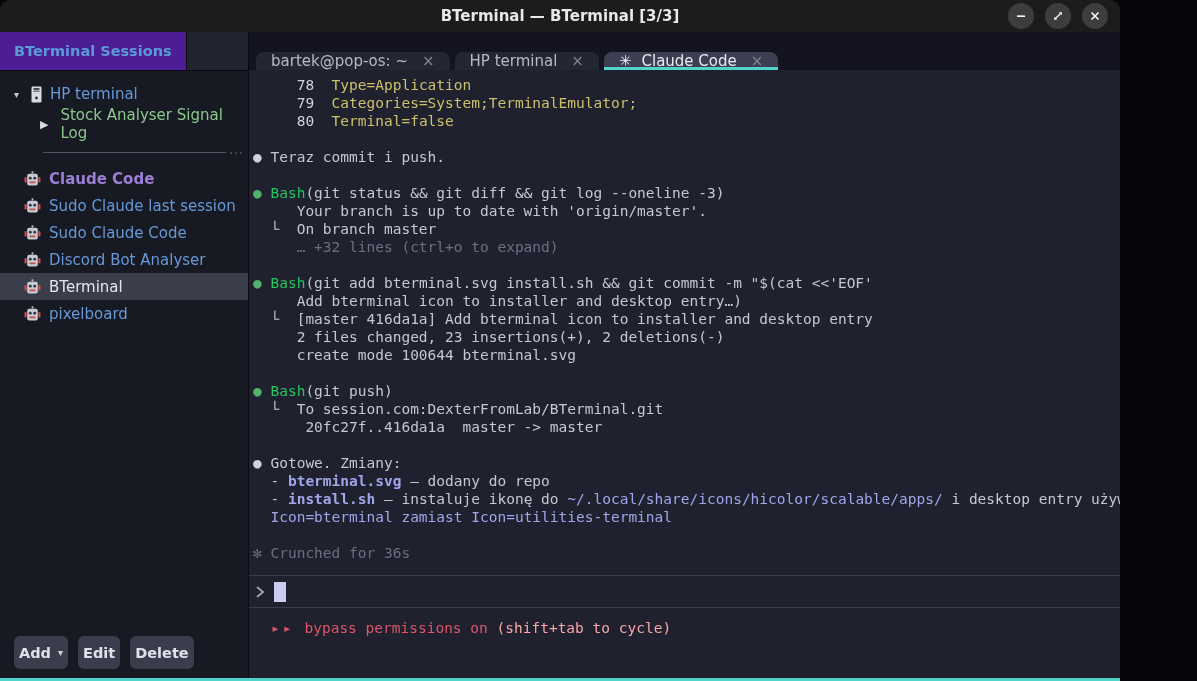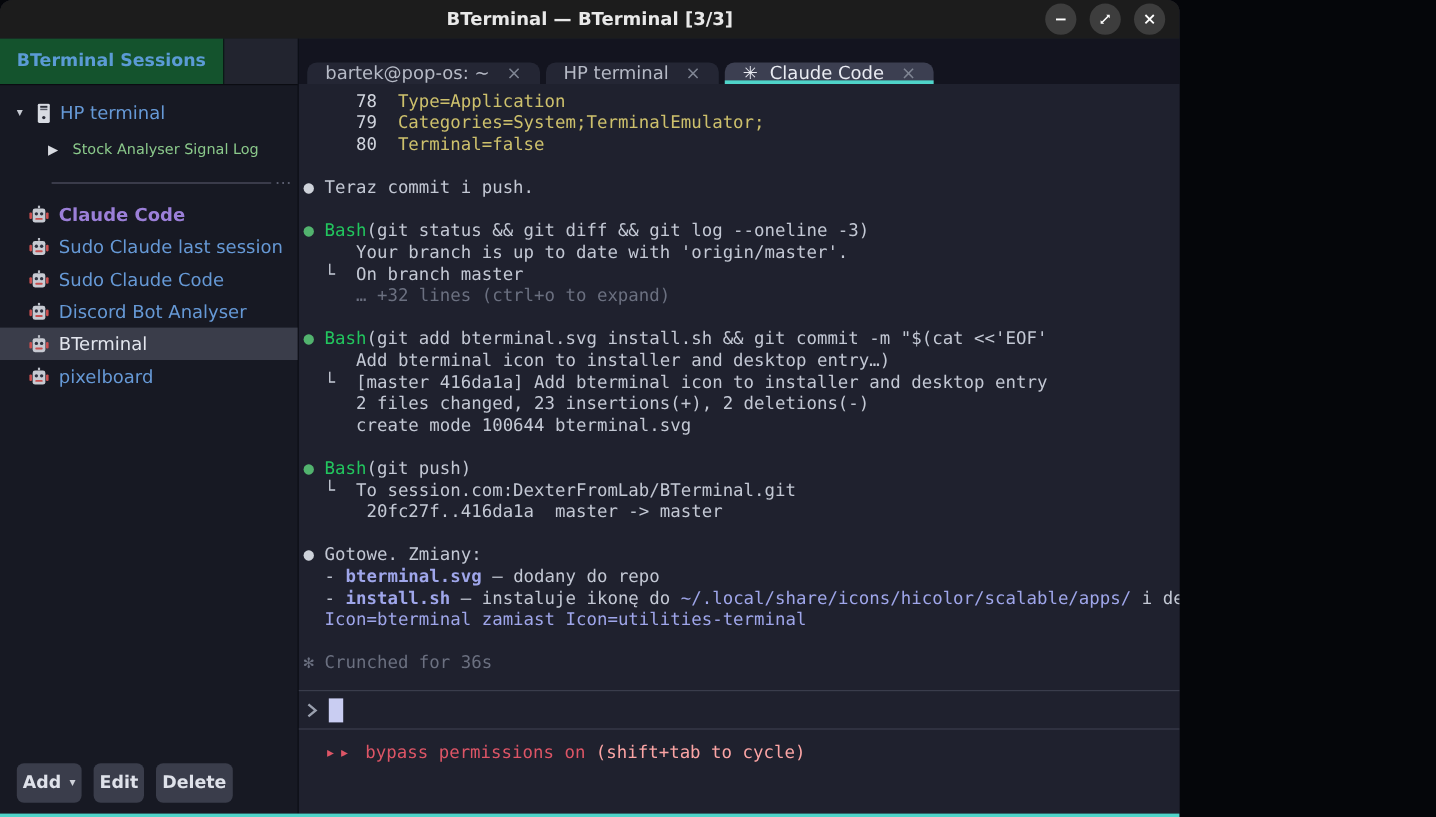--- a/index.html
+++ b/index.html
@@ -1,39 +1,39 @@
 <!DOCTYPE html>
 <html style="--teal: #4fd4c9; --titlebar-bg: #1c1c1c; --sidebar-bg: #171923; --terminal-bg: #1f212e; --tabbar-bg: #13141f; --tab-active-bg: #3c3f51; --tab-inactive-bg: #242634; --selected-bg: #3a3d4a; --button-bg: #3a3d4b; --fg: #c3c8d4; --dim: #6b7080; --yellow: #cdc06c; --green: #52b36e; --lavender: #9fa6ea; --red: #dd5566; --blue: #6699d6; --purple: #9b7fd8; --session-green: #8bc98b; --cursor: #c9cdf2;"><head>
 <meta charset="utf-8">
 <style>
   html,body{margin:0;padding:0;background:#05060a;font-family:"DejaVu Sans","Liberation Sans",sans-serif;}
-  .window{width:983px;height:681px;border-radius:10px 10px 0 0;overflow:hidden;display:flex;flex-direction:column;background:var(--terminal-bg,#1f212e);}
+  .window{width:1120px;height:681px;border-radius:10px 10px 0 0;overflow:hidden;display:flex;flex-direction:column;background:var(--terminal-bg,#1f212e);}
 
   
   .titlebar{height:32px;flex:0 0 32px;background:var(--titlebar-bg,#1c1c1c);display:flex;align-items:center;position:relative;}
   .title{position:absolute;left:0;right:0;text-align:center;font-weight:700;font-size:15px;color:#e8e8e8;}
   .controls{margin-left:auto;display:flex;gap:11px;padding-right:12px;z-index:1;}
   .ctrl{width:26px;height:26px;border-radius:50%;background:#3d3d3d;border:none;display:flex;align-items:center;justify-content:center;padding:0;cursor:default;}
 
   
   .bodyrow{flex:1;display:flex;min-height:0;}
 
   
   .sidebar{width:248px;flex:0 0 248px;background:var(--sidebar-bg,#171923);border-right:1px solid #0b0c12;display:flex;flex-direction:column;min-height:0;}
   .sb-header{height:38px;flex:0 0 38px;display:flex;border-bottom:1px solid #0b0c12;}
-  .sb-tab{background:#14532d;display:flex;align-items:center;padding:0 14px;color:#5b9bd5;font-weight:700;font-size:14.5px;border-right:1px solid #0b0c12;}
+  .sb-tab{background:#4c1d95;display:flex;align-items:center;padding:0 14px;color:#5b9bd5;font-weight:700;font-size:14.5px;border-right:1px solid #0b0c12;}
   .sb-fill{flex:1;background:#22242f;}
   .tree{padding-top:8px;}
   .row-host{height:30px;display:flex;align-items:center;padding-left:10px;gap:7px;}
   .caret{color:#c6cad2;font-size:10px;width:13px;text-align:center;}
   .pc-icon{display:flex;width:13px;}
   .host-label{color:var(--blue,#6699d6);font-size:15px;}
   .row-child{height:30px;display:flex;align-items:center;padding-left:40px;gap:12px;}
   .play{color:#d8dbe1;font-size:11px;}
-  .child-label{color:var(--session-green,#8bc98b);font-size:12px;text-align:right;}
+  .child-label{color:var(--session-green,#8bc98b);font-size:15px;}
   .divider-row{height:26px;display:flex;align-items:center;padding-left:43px;padding-right:4px;gap:3px;}
   .divider-line{flex:1;height:1px;background:#515466;}
   .divider-dots{color:#5a5d6e;font-size:14px;line-height:1;margin-top:-6px;letter-spacing:1px;}
   .session-row{height:27px;display:flex;align-items:center;padding-left:24px;gap:8px;font-size:15px;cursor:default;}
   .session-row.selected{background:var(--selected-bg,#3a3d4a);}
   .robot{display:flex;}
   .s-blue{color:var(--blue,#6699d6);}
   .s-purple-bold{color:var(--purple,#9b7fd8);font-weight:700;}
   .s-selected{color:#e3e6ee;}
   .sb-buttons{margin-top:auto;display:flex;gap:10px;padding:0 8px 9px 14px;}

